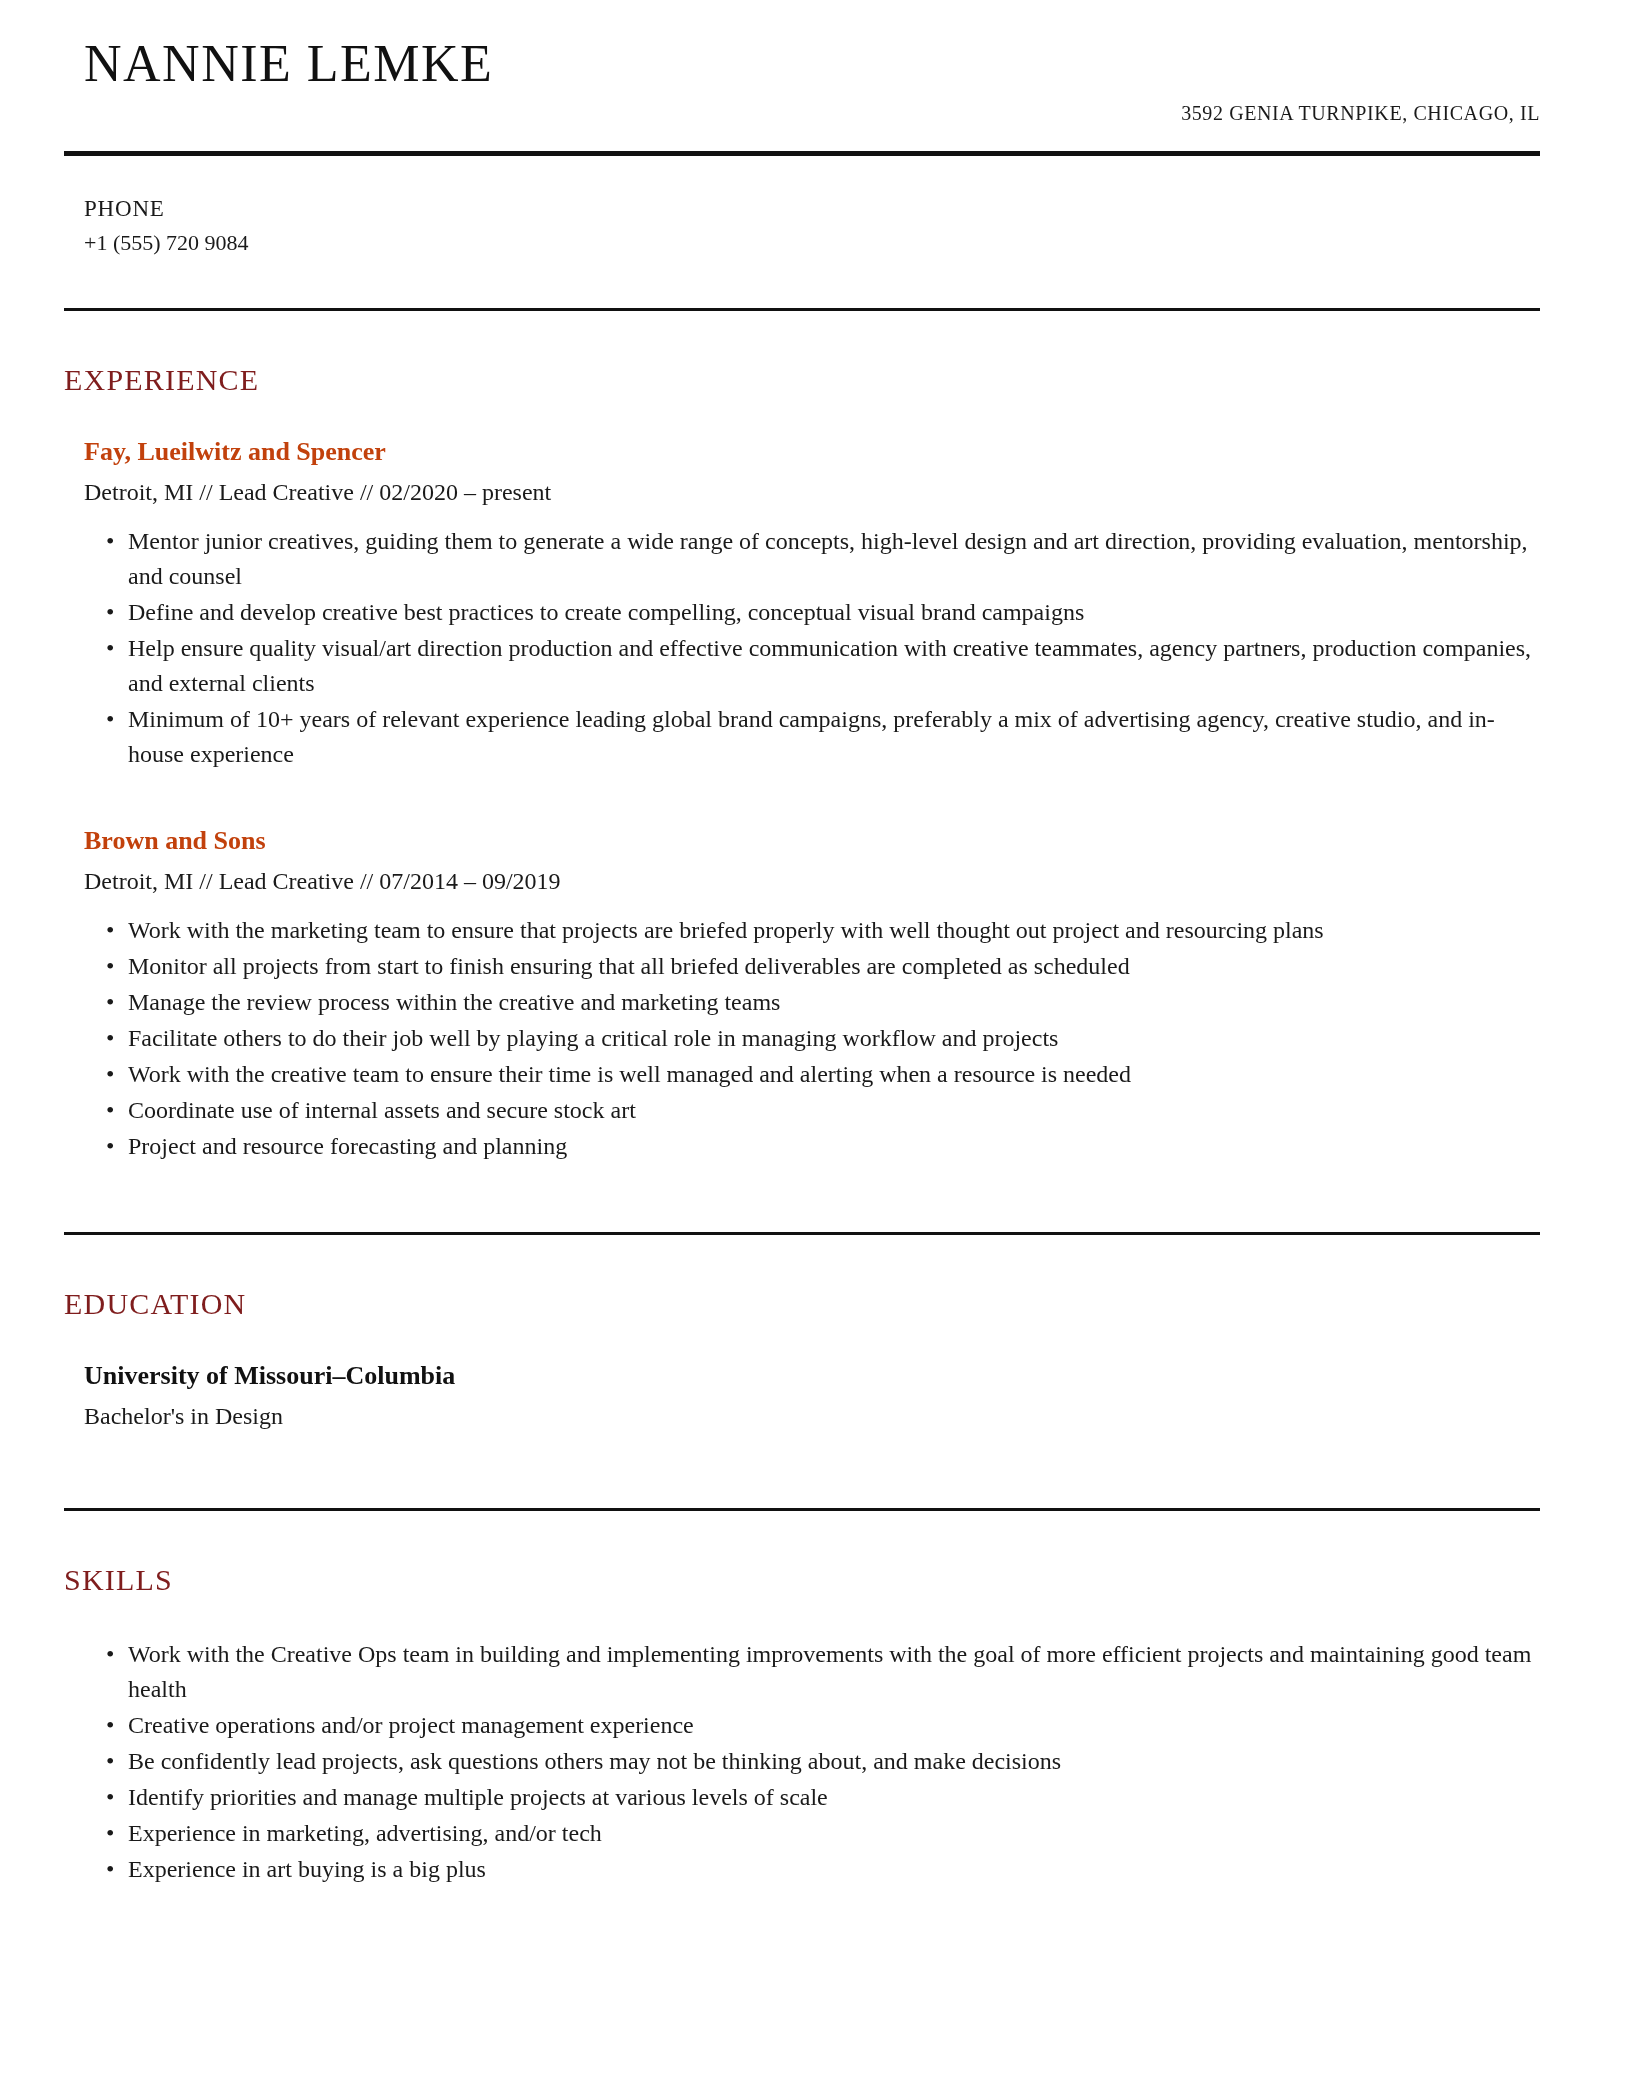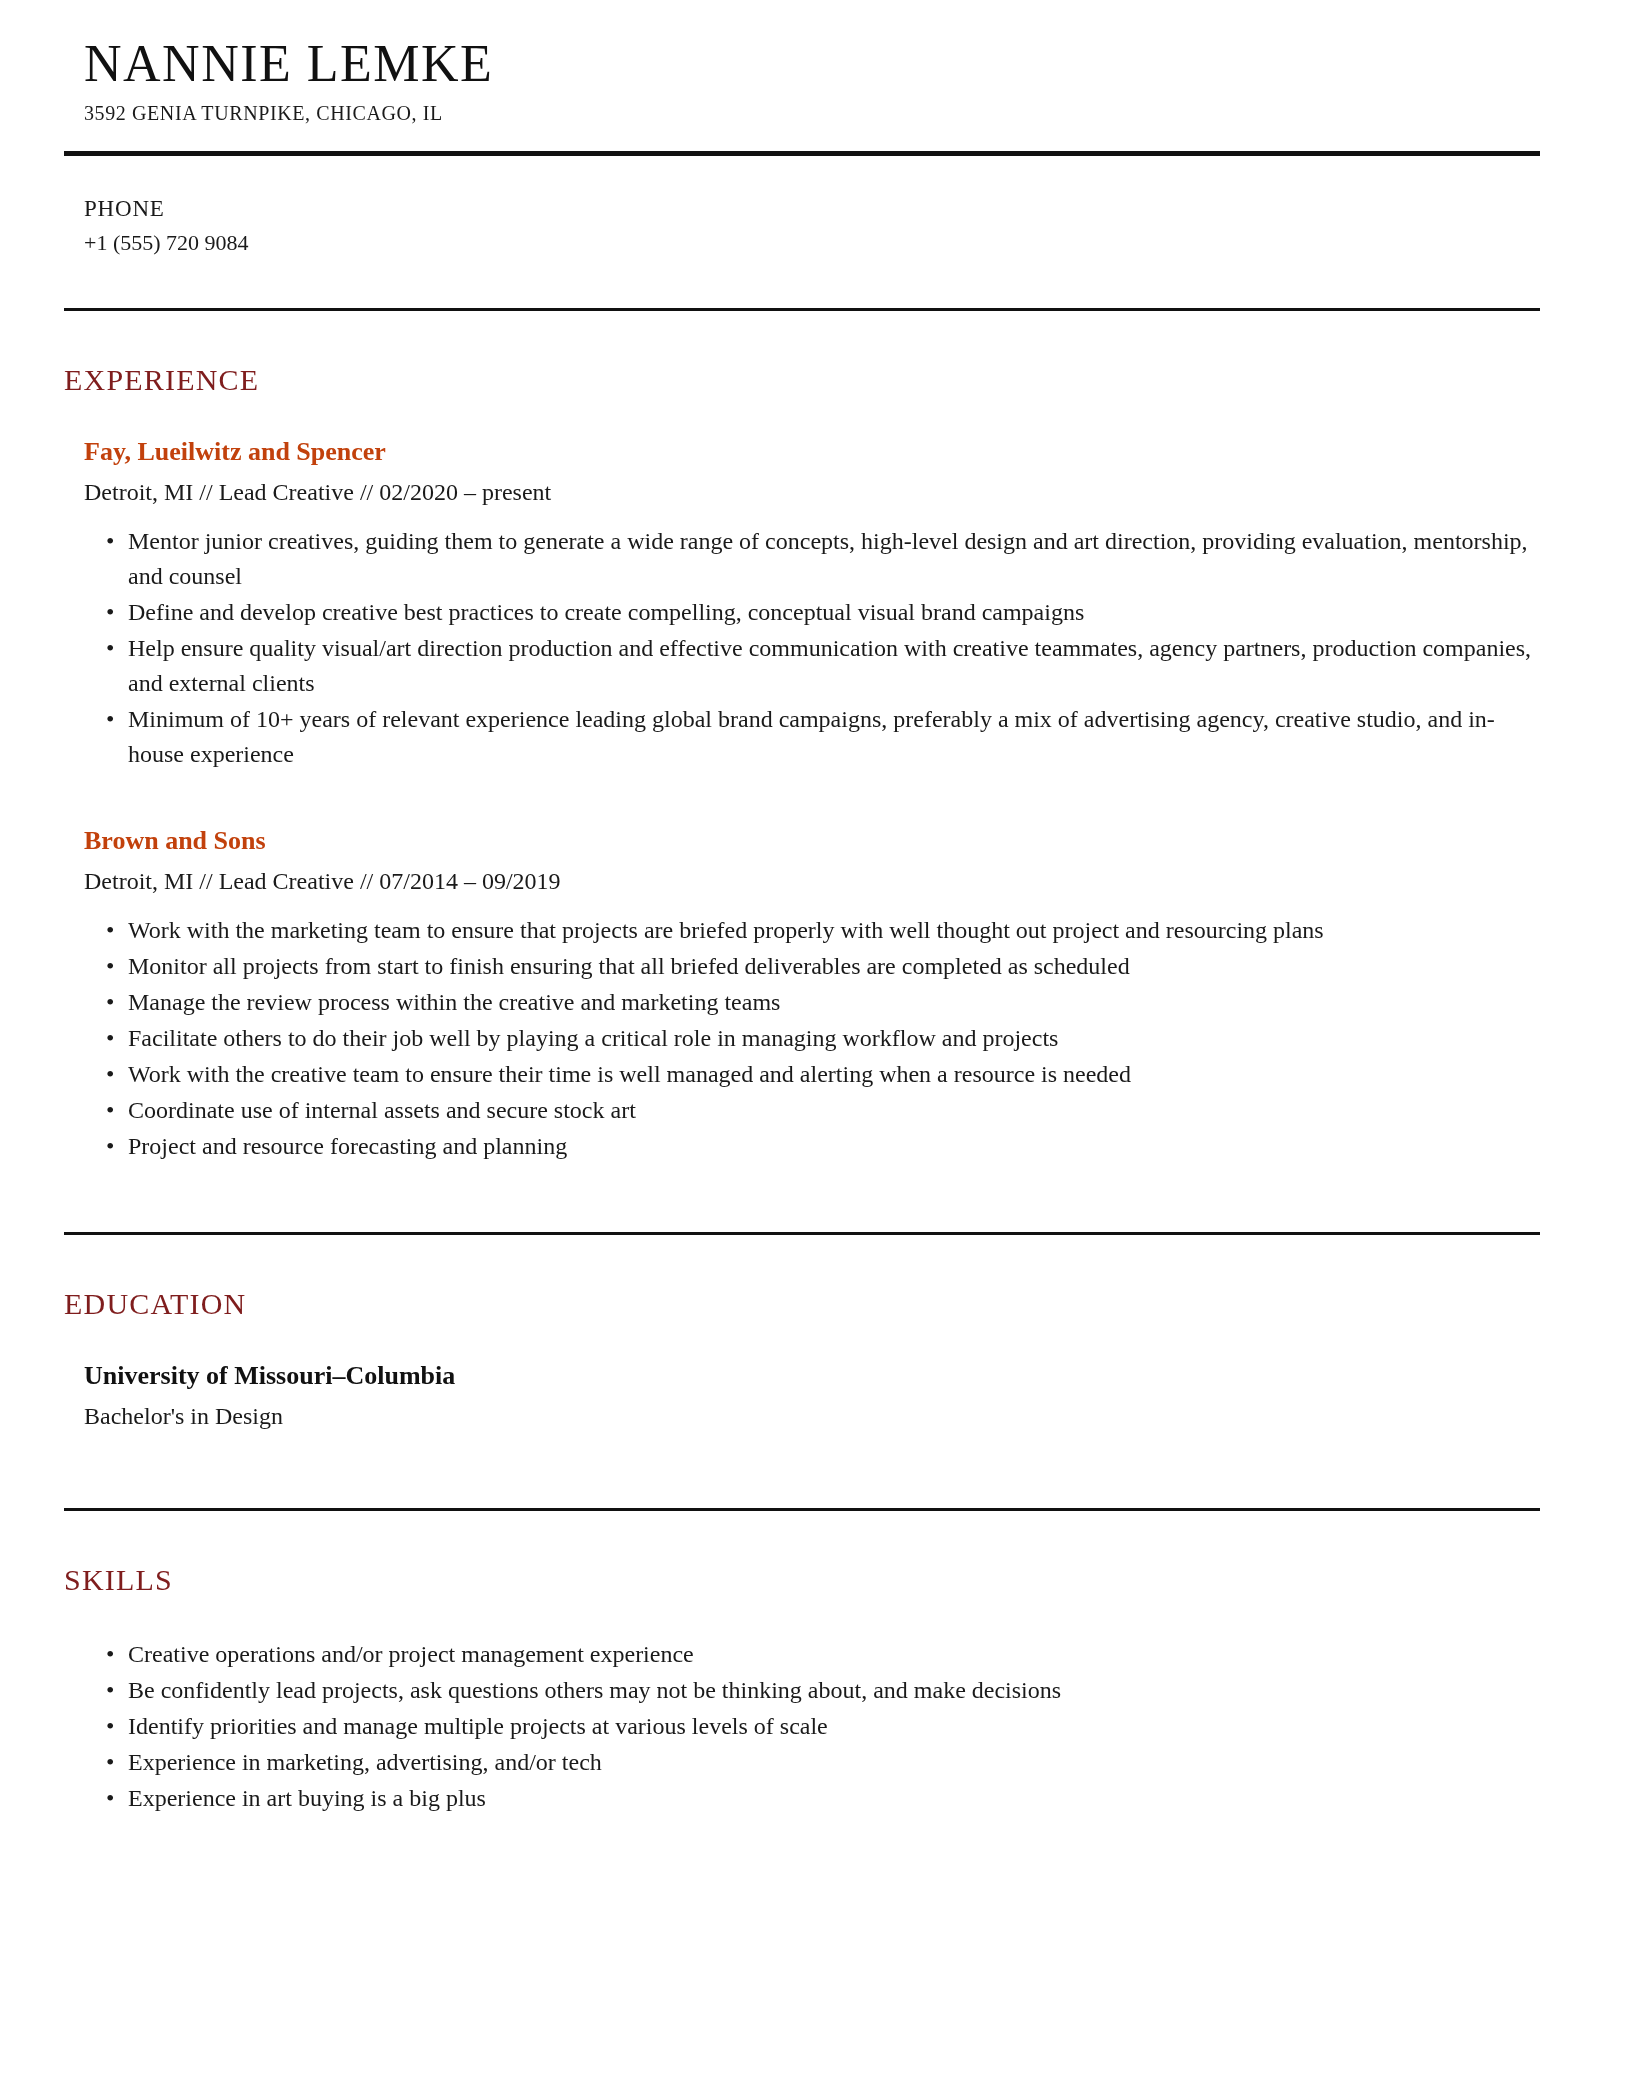--- a/index.html
+++ b/index.html
@@ -25,20 +25,21 @@
     letter-spacing: 1.5px;
     line-height: 1.15;
     color: #111111;
   }
   .candidate-address {
     margin-top: 8px;
     font-size: 20px;
     letter-spacing: 0.6px;
     color: #1a1a1a;
     margin-bottom: 26px;
+    text-align: right;
   }
   .rule {
     border: none;
     background: #111111;
     width: 100%;
   }
   .rule.thick { height: 5px; margin-bottom: 40px; }
   .rule.thin  { height: 3px; }
   
   .contact-block { padding-left: 20px; margin-bottom: 52px; }
@@ -160,20 +161,21 @@
     </div>
   </section>
 
   <div class="section-gap"></div>
   <hr class="rule thin">
 
   <section class="section">
     <h2 class="section-title">SKILLS</h2>
     <div class="skills-block">
       <ul class="bullets">
+        <li>Work with the Creative Ops team in building and implementing improvements with the goal of more efficient projects and maintaining good team health</li>
         <li>Creative operations and/or project management experience</li>
         <li>Be confidently lead projects, ask questions others may not be thinking about, and make decisions</li>
         <li>Identify priorities and manage multiple projects at various levels of scale</li>
         <li>Experience in marketing, advertising, and/or tech</li>
         <li>Experience in art buying is a big plus</li>
       </ul>
     </div>
   </section>
 
 </div>

